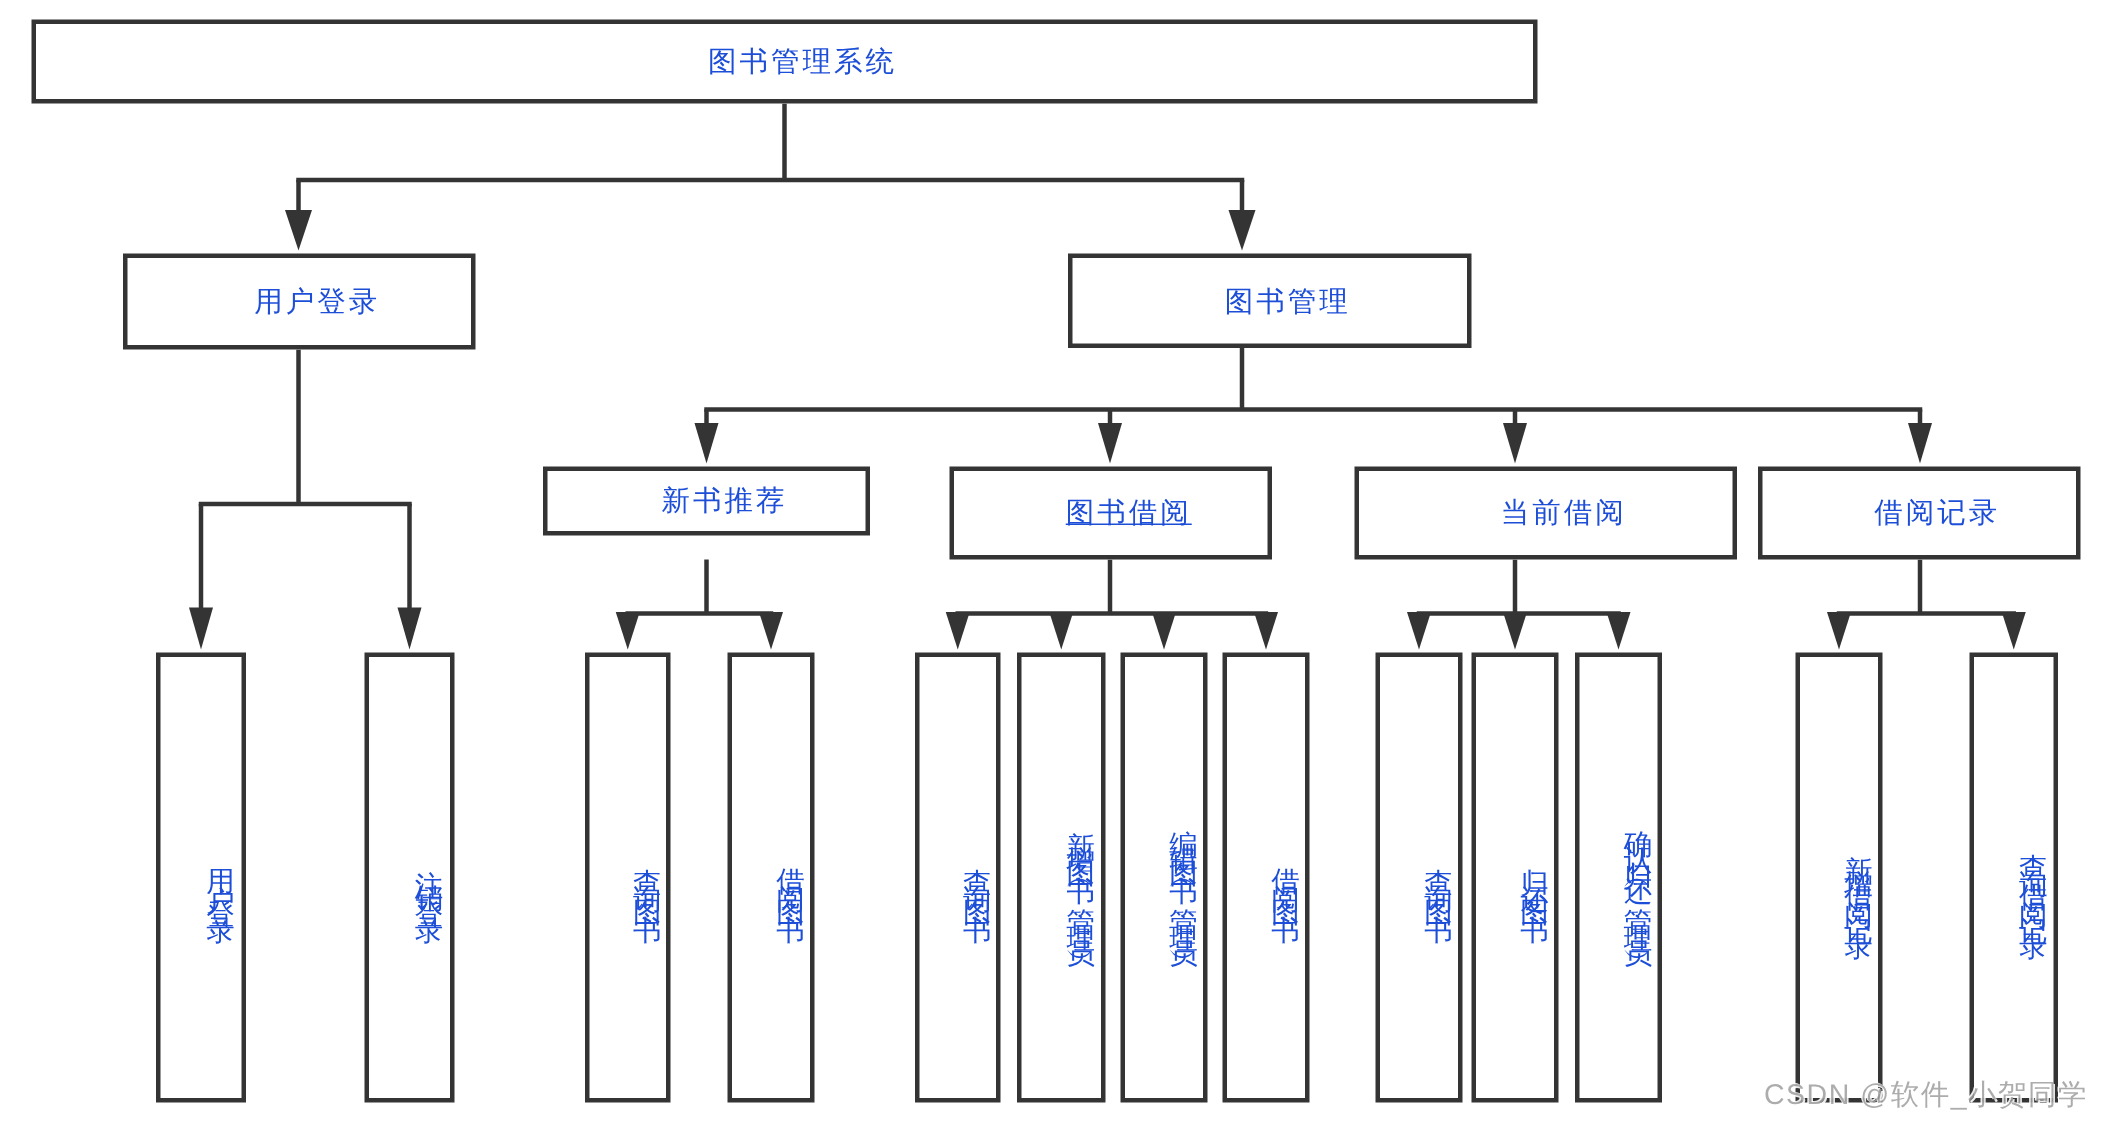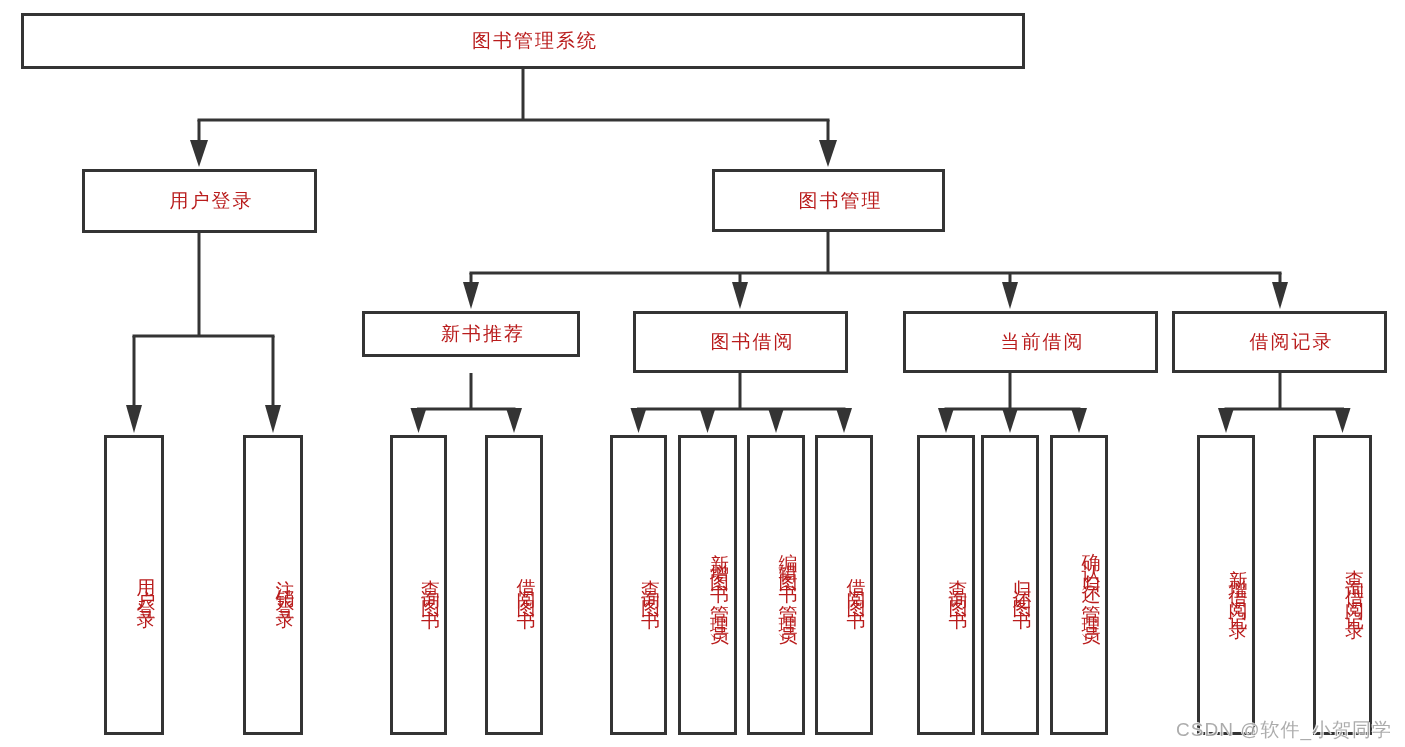--- a/index.html
+++ b/index.html
@@ -15,21 +15,21 @@
     position: absolute;
     left: 0; top: 0;
     width: 1405px; height: 747px;
     z-index: 0;
   }
   .node {
     position: absolute;
     box-sizing: border-box;
     background: #ffffff;
     border: 3px solid #343434;
-    color: #b91c1c;
+    color: #1d4ed8;
     display: flex;
     align-items: center;
     justify-content: center;
     font-size: 19px;
     letter-spacing: 2px;
     z-index: 1;
     white-space: nowrap;
     padding-left: 24px;
   }
   .vnode {
@@ -37,24 +37,24 @@
     text-orientation: mixed;
     letter-spacing: 0.55em;
     top: 435px;
     height: 300px;
     white-space: normal;
   }
   
   .b-root   { left: 21px;  top: 13px;  width: 1004px; height: 56px; }
   
   .b-login  { left: 82px;  top: 169px; width: 235px; height: 64px; }
-  .b-mgmt   { left: 712px; top: 169px; width: 233px; height: 63px; }
+  .b-mgmt   { left: 712px; top: 169px; width: 269px; height: 63px; }
   
   .b-l3-1 { left: 362px;  top: 311px; width: 218px; height: 46px; }
-  .b-l3-2 { left: 633px;  top: 311px; width: 215px; height: 62px; }
+  .b-l3-2 { left: 633px;  top: 311px; width: 215px; height: 62px; text-decoration: underline; }
   .b-l3-3 { left: 903px;  top: 311px; width: 255px; height: 62px; }
   .b-l3-4 { left: 1172px; top: 311px; width: 215px; height: 62px; }
   
   .v1  { left: 104px;  width: 60px; }
   .v2  { left: 243px;  width: 60px; }
   .v3  { left: 390px;  width: 57px; }
   .v4  { left: 485px;  width: 58px; }
   .v5  { left: 610px;  width: 57px; }
   .v6  { left: 678px;  width: 59px; }
   .v7  { left: 747px;  width: 58px; }

